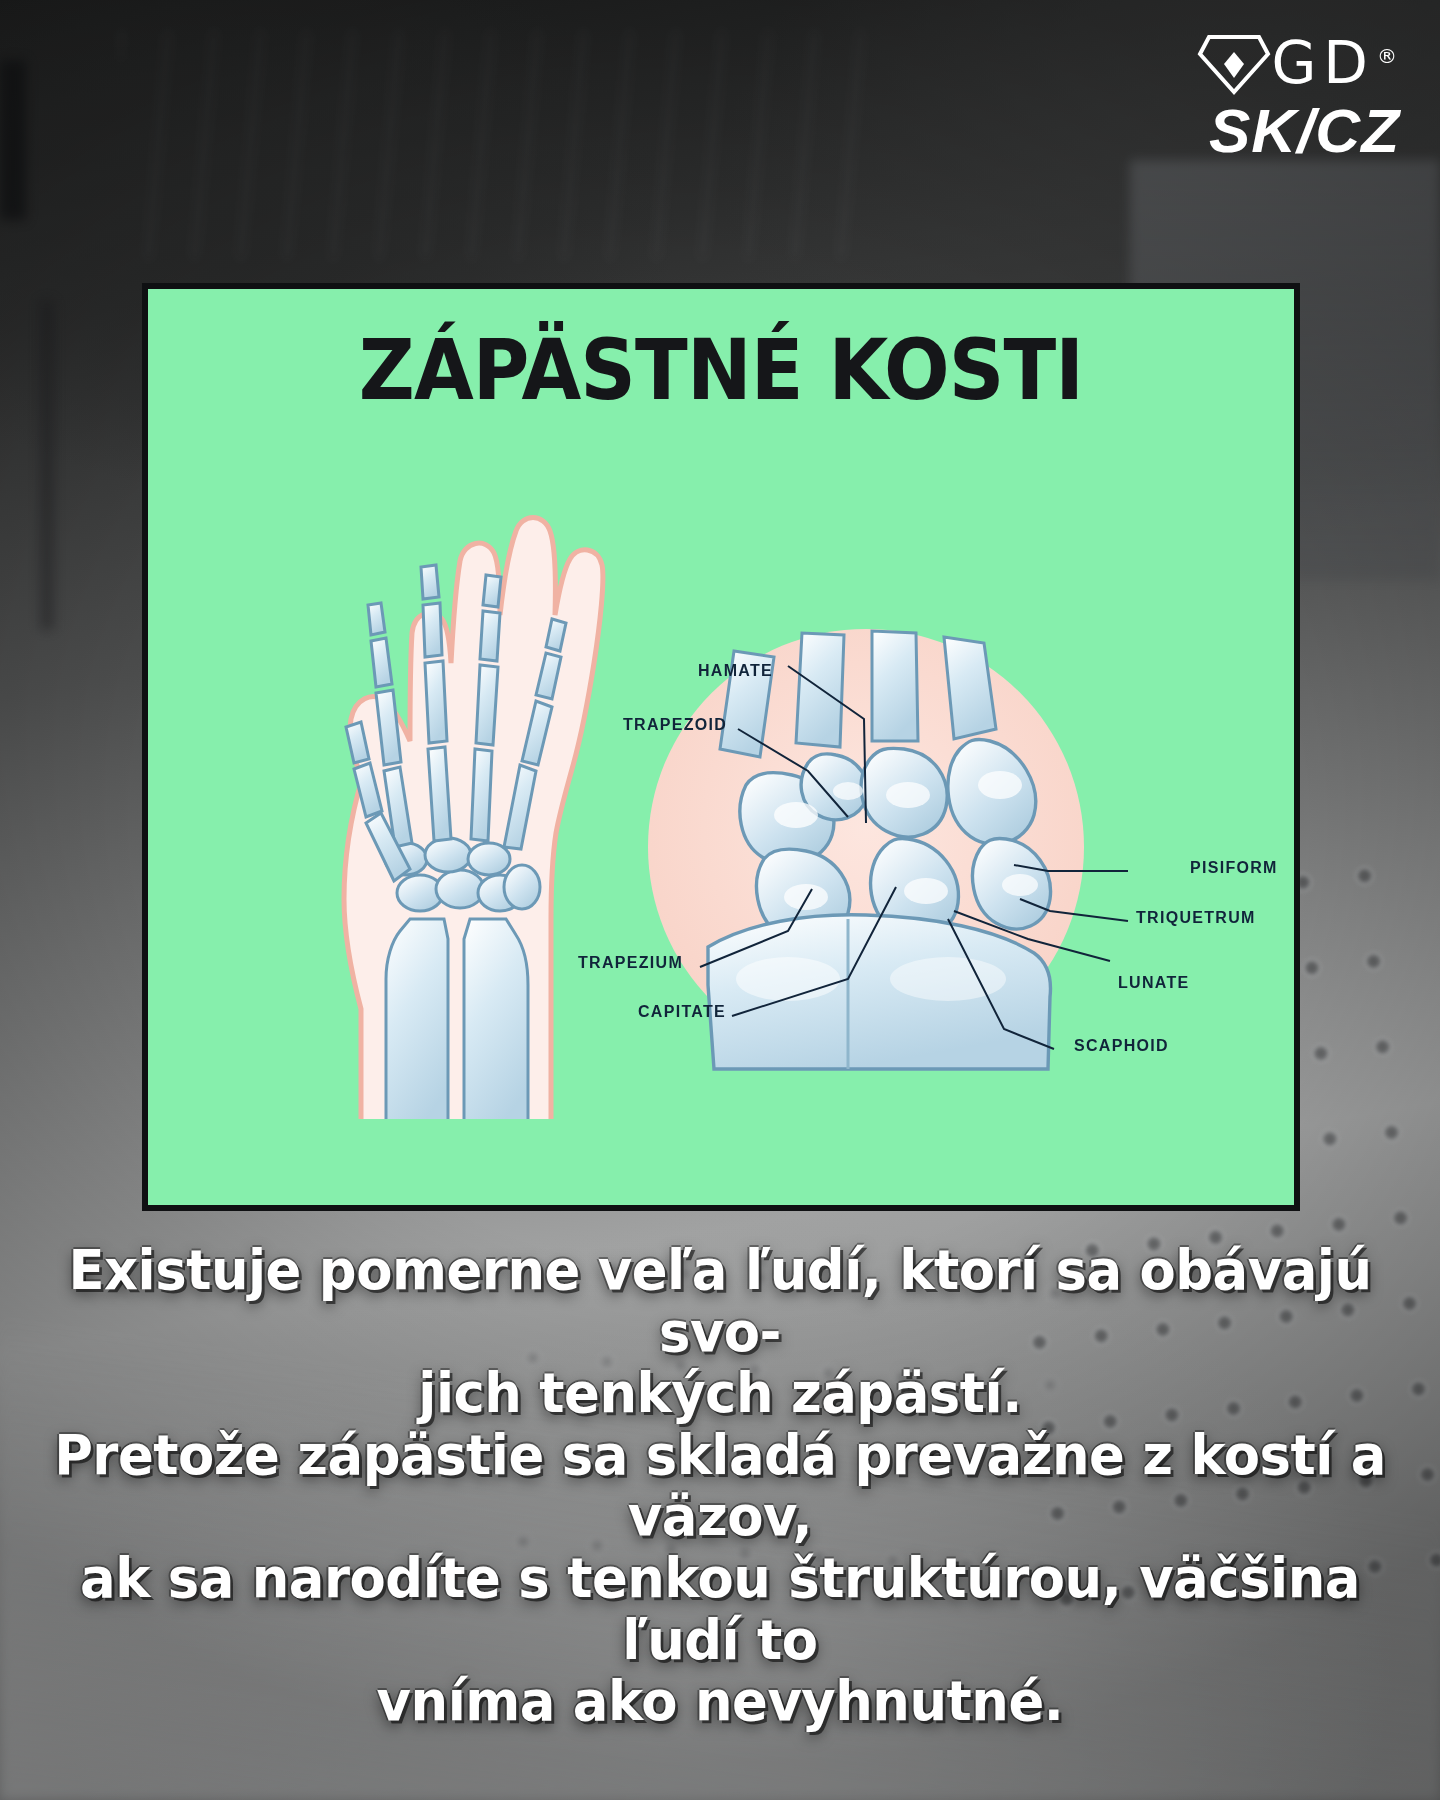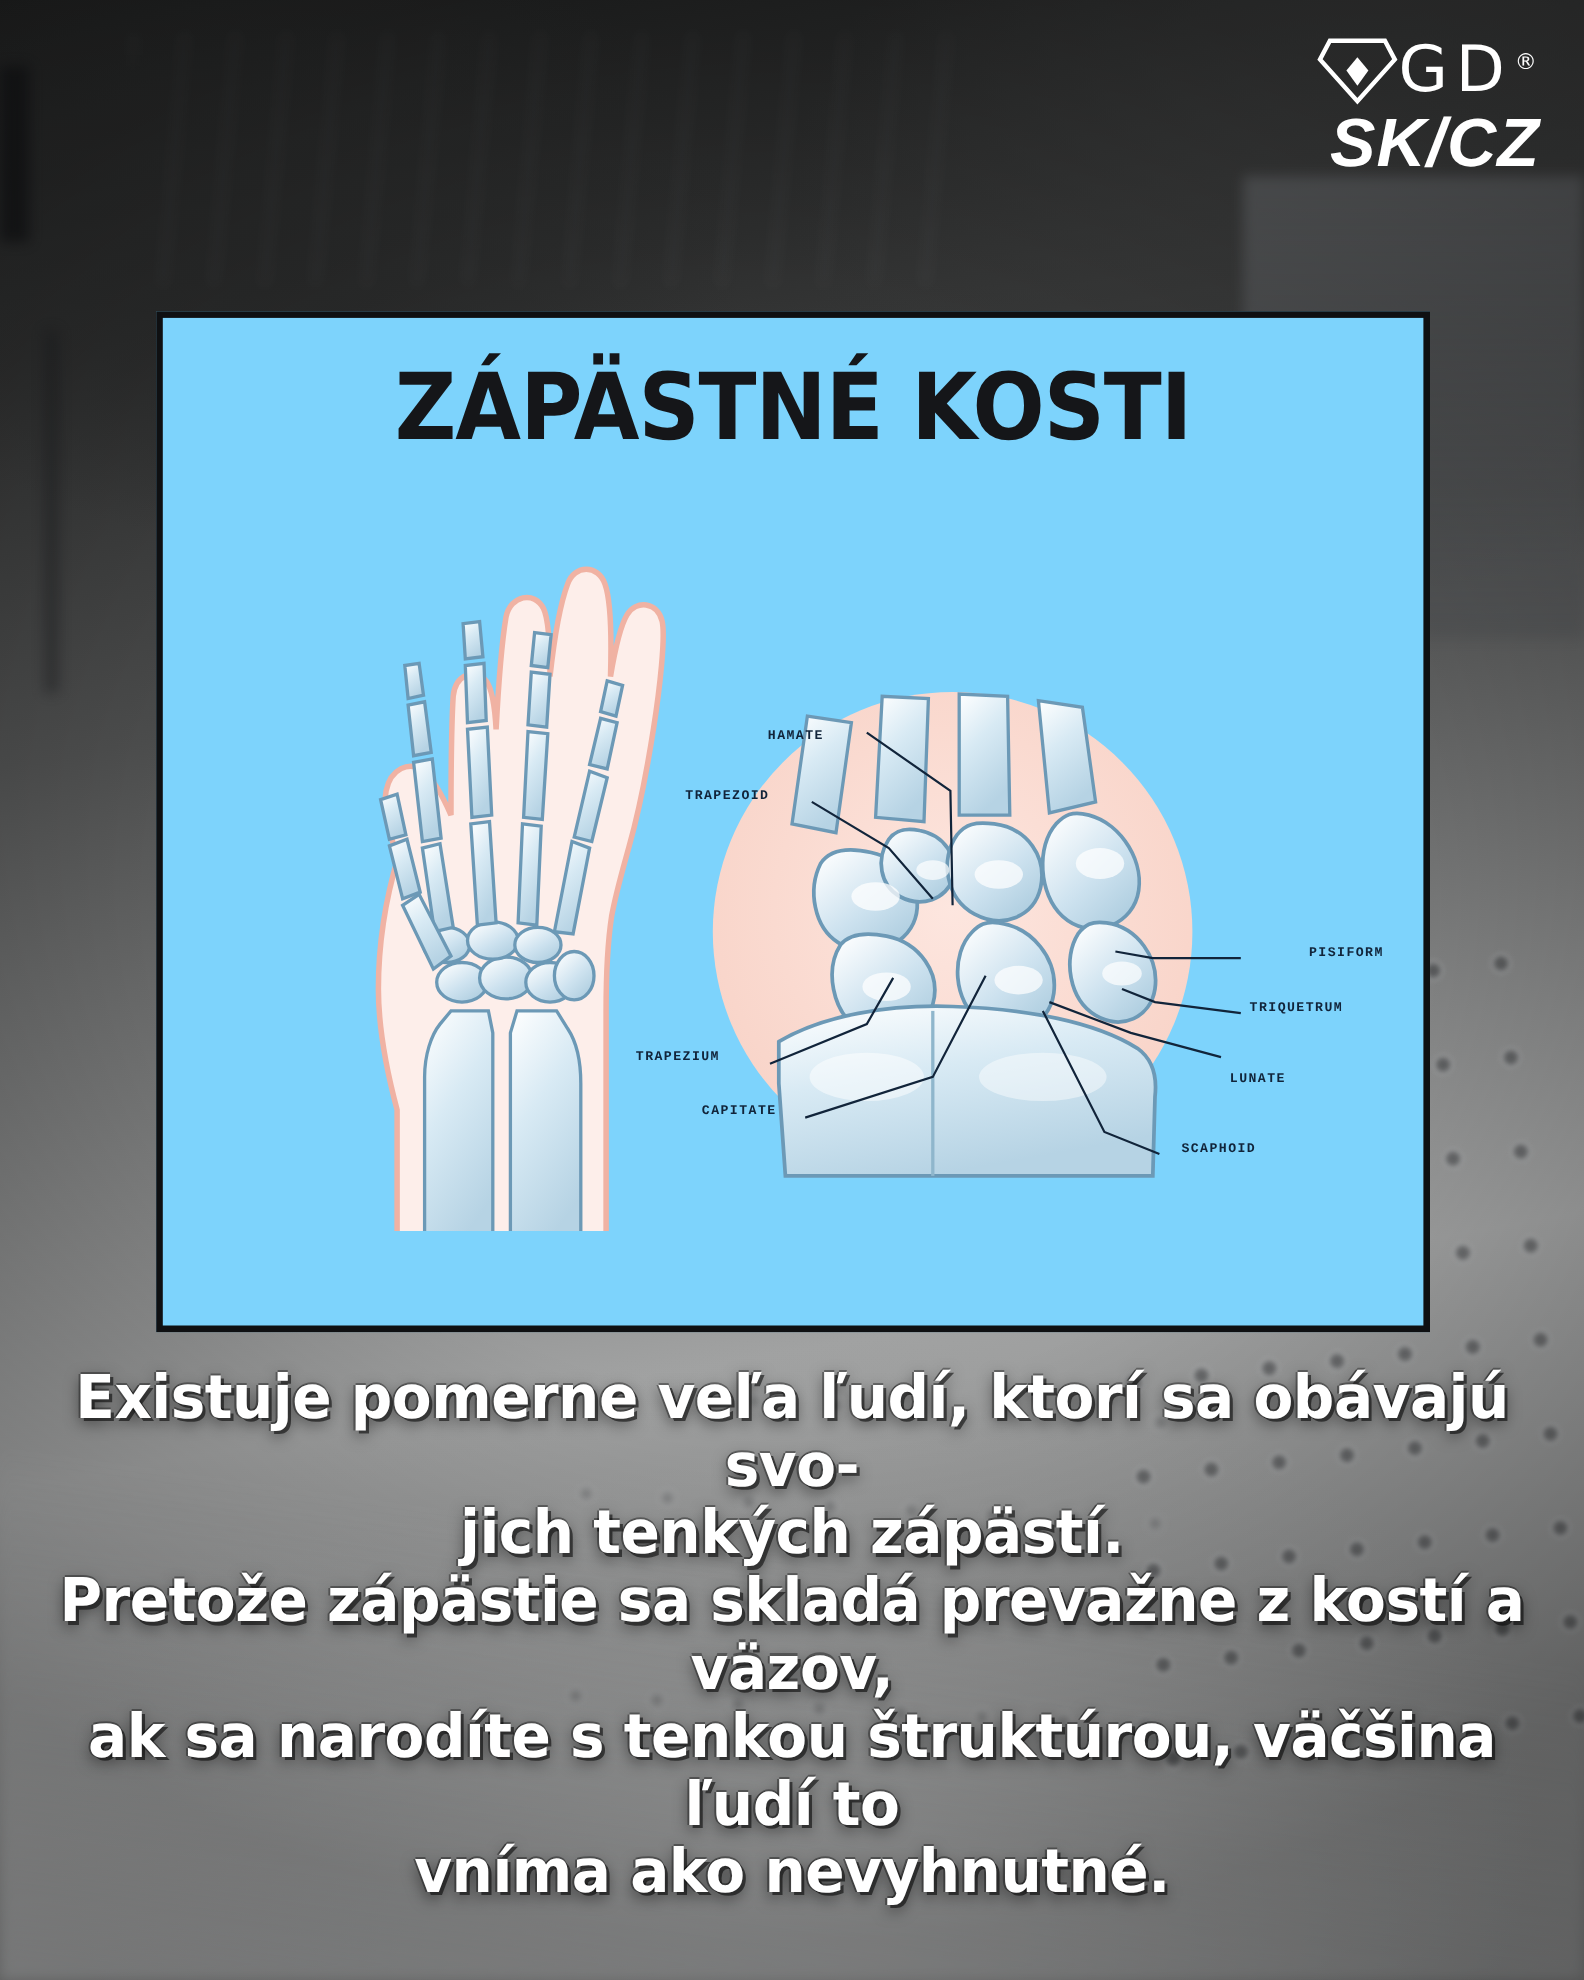--- a/index.html
+++ b/index.html
@@ -104,21 +104,21 @@
     margin-right: 4px;
   }
 
   
   #card {
     position: absolute;
     left: 142px;
     top: 283px;
     width: 1158px;
     height: 928px;
-    background: #7dd3fc;
+    background: #86efac;
     border: 6px solid #0f1012;
     z-index: 5;
     overflow: hidden;
   }
   #card-title {
     text-align: center;
     font-family: "DejaVu Sans", sans-serif;
     font-weight: bold;
     font-size: 84px;
     letter-spacing: -1px;
@@ -144,23 +144,23 @@
     font-weight: bold;
     font-size: 19px;
     letter-spacing: 1.6px;
     line-height: 1.35;
     z-index: 7;
   }
 
   .bone-label {
     position: absolute;
     color: #11243a;
-    font-family: Liberation Mono, monospace;
-    font-weight: bold;
-    font-size: 12px;
+    font-family: Liberation Sans, sans-serif;
+    font-weight: bold;
+    font-size: 16px;
     letter-spacing: 1.3px;
     white-space: nowrap;
     z-index: 7;
   }
 
   
   #bottom-text {
     position: absolute;
     left: 0;
     right: 0;

